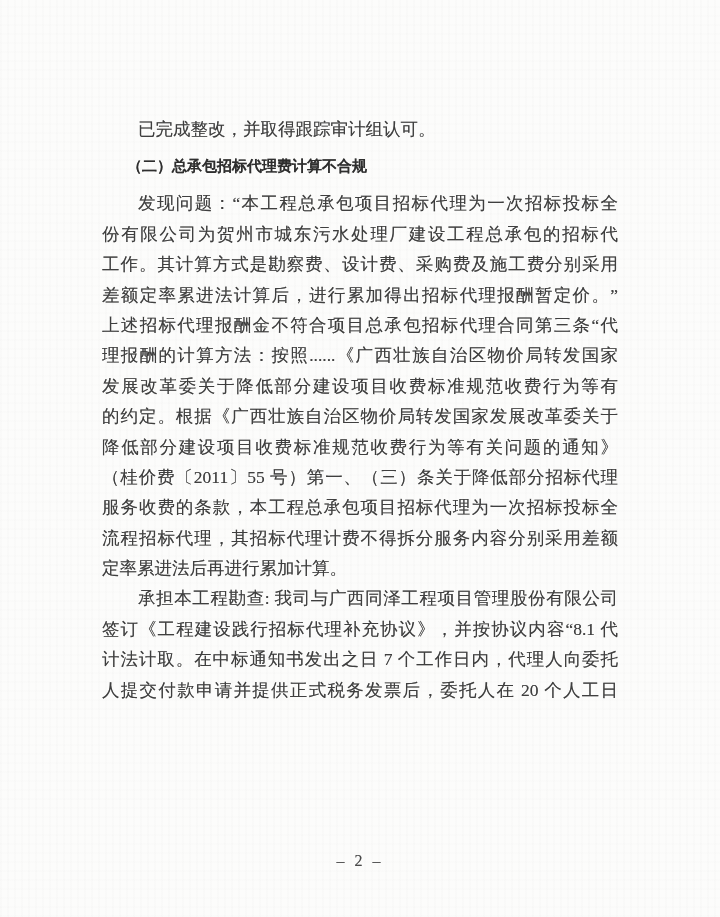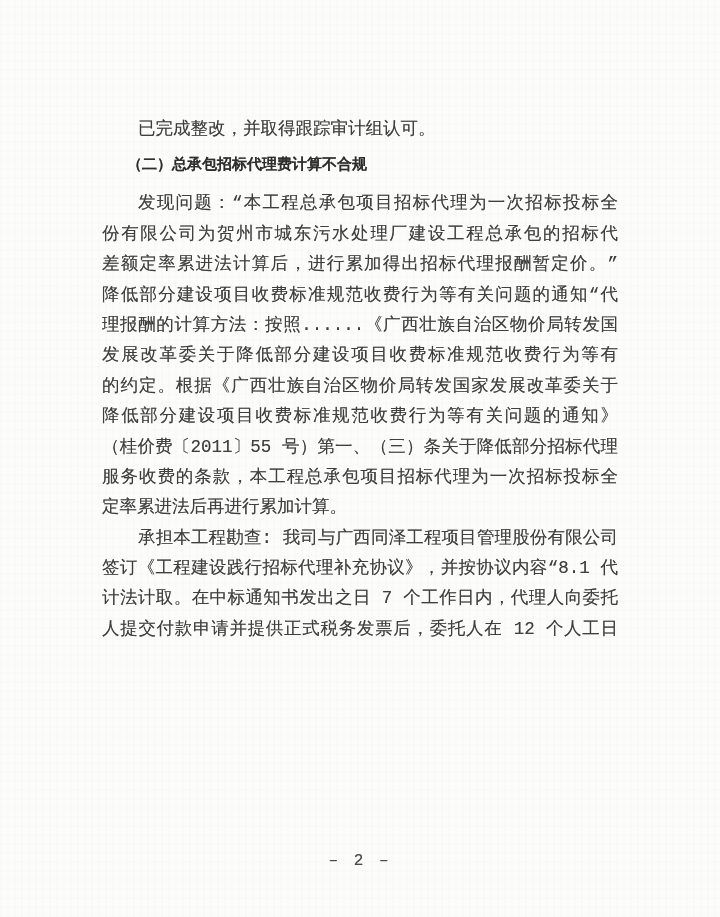--- a/index.html
+++ b/index.html
@@ -4,21 +4,21 @@
 <style>
   html,body{margin:0;padding:0;background:#e9e9e9;}
   .page{
     position:relative;
     width:720px;height:917px;
     margin:0 auto;
     background:
       repeating-linear-gradient(90deg, rgba(120,120,120,0.018) 0 2px, rgba(0,0,0,0) 2px 7px),
       repeating-linear-gradient(0deg, rgba(120,120,120,0.012) 0 2px, rgba(0,0,0,0) 2px 9px),
       #fcfcfb;
-    font-family:Liberation Mono, monospace;
+    font-family:Liberation Serif, serif;
     overflow:hidden;
   }
   .text-col{
     position:absolute;
     left:102px; top:114px; width:516px;
   }
   .line{
     height:30.4px;
     line-height:30.4px;
     font-size:17.5px;
@@ -50,28 +50,30 @@
 </style>
 </head>
 <body>
 
 <div class="page">
   <div class="text-col" id="doc-body">
       <div class="line indent">已完成整改，并取得跟踪审计组认可。</div>
       <div class="heading">（二）总承包招标代理费计算不合规</div>
       <div class="line indent justify">发现问题：“本工程总承包项目招标代理为一次招标投标全</div>
       <div class="line justify">份有限公司为贺州市城东污水处理厂建设工程总承包的招标代</div>
+      <div class="line justify">工作。其计算方式是勘察费、设计费、采购费及施工费分别采用</div>
       <div class="line justify">差额定率累进法计算后，进行累加得出招标代理报酬暂定价。”</div>
-      <div class="line justify">降低部分建设项目收费标准规范收费行为等有关问题的通知“代</div>
+      <div class="line justify">上述招标代理报酬金不符合项目总承包招标代理合同第三条“代</div>
       <div class="line justify">理报酬的计算方法：按照......《广西壮族自治区物价局转发国家</div>
       <div class="line justify">发展改革委关于降低部分建设项目收费标准规范收费行为等有</div>
       <div class="line justify">的约定。根据《广西壮族自治区物价局转发国家发展改革委关于</div>
       <div class="line justify">降低部分建设项目收费标准规范收费行为等有关问题的通知》</div>
       <div class="line justify">（桂价费〔2011〕55 号）第一、（三）条关于降低部分招标代理</div>
       <div class="line justify">服务收费的条款，本工程总承包项目招标代理为一次招标投标全</div>
+      <div class="line justify">流程招标代理，其招标代理计费不得拆分服务内容分别采用差额</div>
       <div class="line">定率累进法后再进行累加计算。</div>
       <div class="line indent justify">承担本工程勘查: 我司与广西同泽工程项目管理股份有限公司</div>
       <div class="line justify">签订《工程建设践行招标代理补充协议》，并按协议内容“8.1 代</div>
       <div class="line justify">计法计取。在中标通知书发出之日 7 个工作日内，代理人向委托</div>
-      <div class="line justify">人提交付款申请并提供正式税务发票后，委托人在 12 个人工日</div>
+      <div class="line justify">人提交付款申请并提供正式税务发票后，委托人在 20 个人工日</div>
     </div>
   <div class="footer">– 2 –</div>
 </div>
 
 </body></html>

